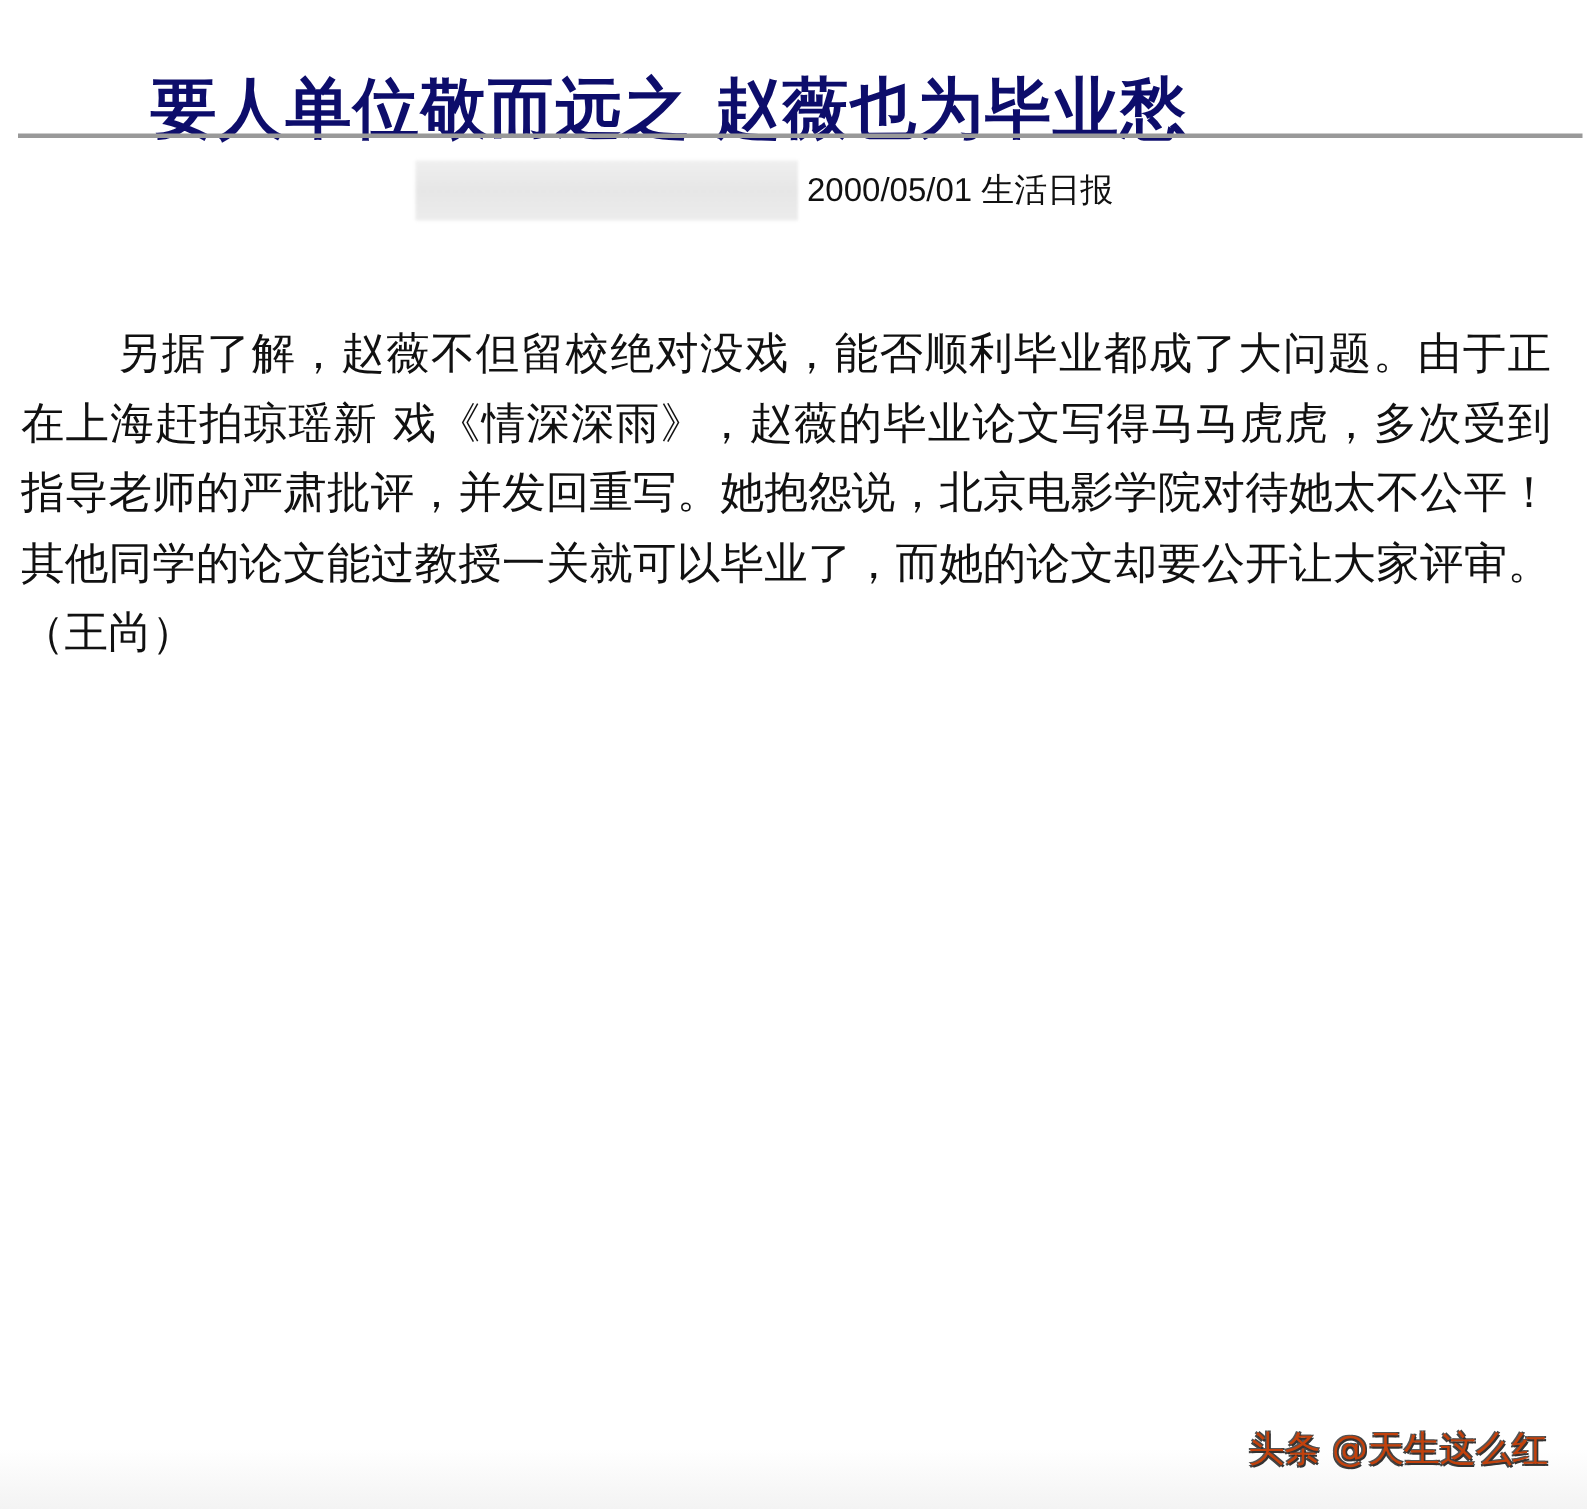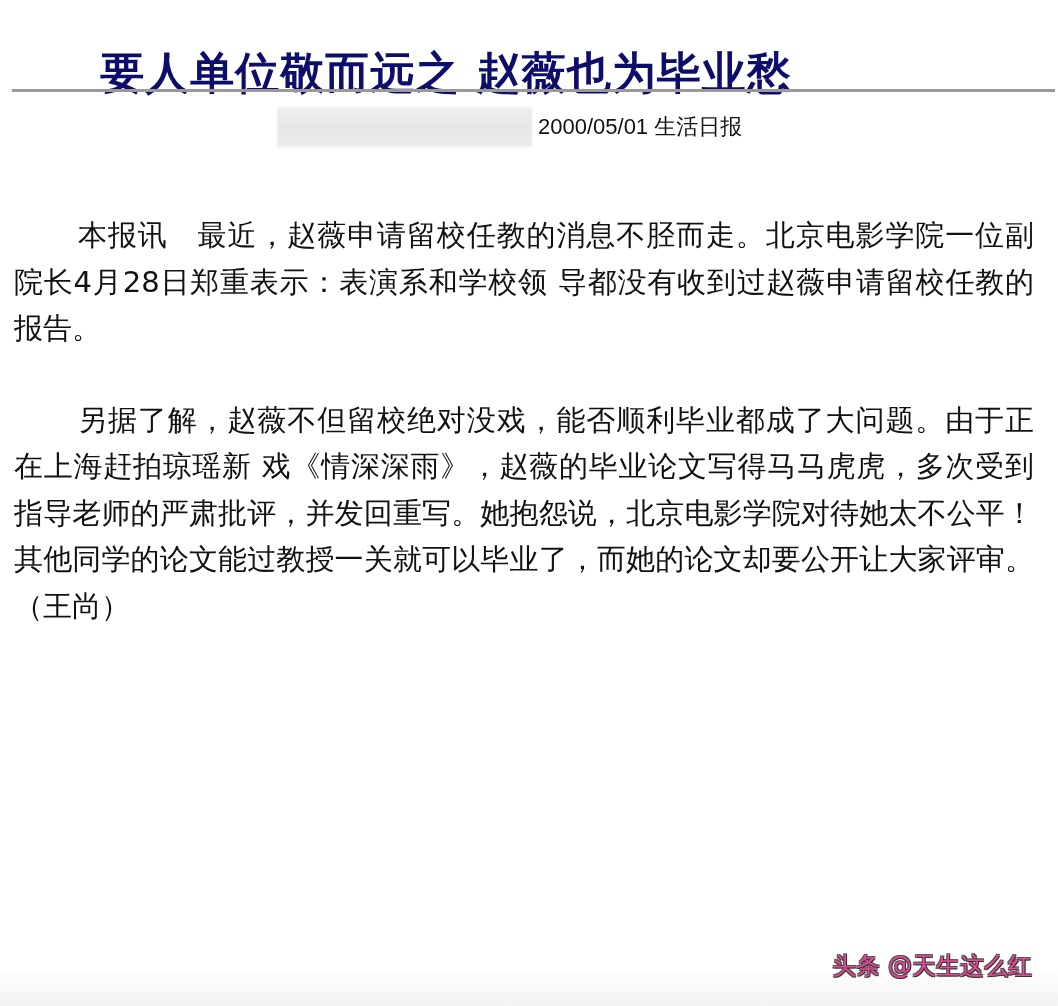--- a/index.html
+++ b/index.html
@@ -40,39 +40,38 @@
   }
   .para {
     margin: 0 0 45px 0;
     font-size: 29px; line-height: 46.5px;
     text-indent: 64px;
     text-align: justify;
     color: #111;
   }
   .watermark {
     position: absolute; right: 26px; top: 950px;
-    font-size: 24px; color: #ec4899;
+    font-size: 24px; color: #c2410c;
     text-shadow: 1px 1px 0 #333, -1px -1px 0 #555, 1px -1px 0 #444, -1px 1px 0 #444;
   }
   .bottom-fade {
     position: absolute; left: 0; right: 0; bottom: 0; height: 40px;
     background: linear-gradient(180deg, rgba(255,255,255,0) 0%, #f3f3f3 100%);
   }
 </style>
 </head>
 <body>
 
 <h1 class="title">要人单位敬而远之 赵薇也为毕业愁</h1>
 
 <div class="rule"></div>
 
 <div class="byline">
   <div class="blur-box"></div>
   <span class="byline-text">2000/05/01  生活日报</span>
 </div>
 
 <div class="article">
-  <p class="para">本报讯　最近，赵薇申请留校任教的消息不胫而走。北京电影学院一位副院长4月28日郑重表示：表演系和学校领 导都没有收到过赵薇申请留校任教的报告。</p>
   <p class="para">另据了解，赵薇不但留校绝对没戏，能否顺利毕业都成了大问题。由于正在上海赶拍琼瑶新 戏《情深深雨》，赵薇的毕业论文写得马马虎虎，多次受到指导老师的严肃批评，并发回重写。她抱怨说，北京电影学院对待她太不公平！其他同学的论文能过教授一关就可以毕业了，而她的论文却要公开让大家评审。（王尚）</p>
 </div>
 
 <div class="bottom-fade"></div>
 <div class="watermark">头条 @天生这么红</div>
 
 </body></html>

